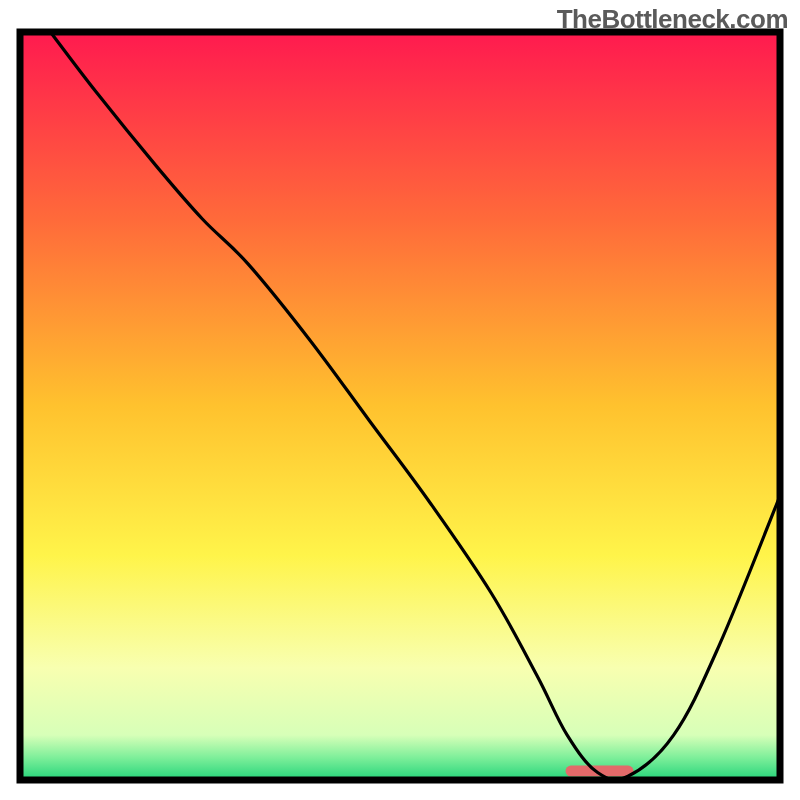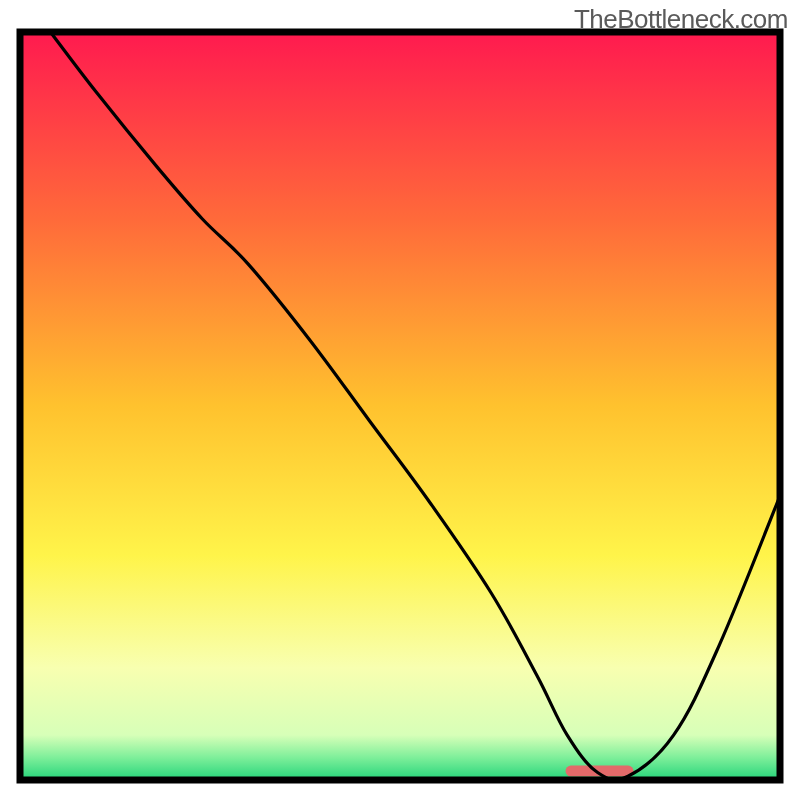--- a/index.html
+++ b/index.html
@@ -14,21 +14,21 @@
     position: relative;
     width: 800px;
     height: 800px;
   }
   .watermark {
     position: absolute;
     top: 4px;
     right: 12px;
     font-family: Arial, Helvetica, sans-serif;
     font-size: 26px;
-    font-weight: normal;
+    font-weight: bold;
     color: #5a5a5a;
     letter-spacing: -0.5px;
     z-index: 10;
   }
   svg.plot {
     position: absolute;
     top: 0;
     left: 0;
   }
   .gradient-rect {

